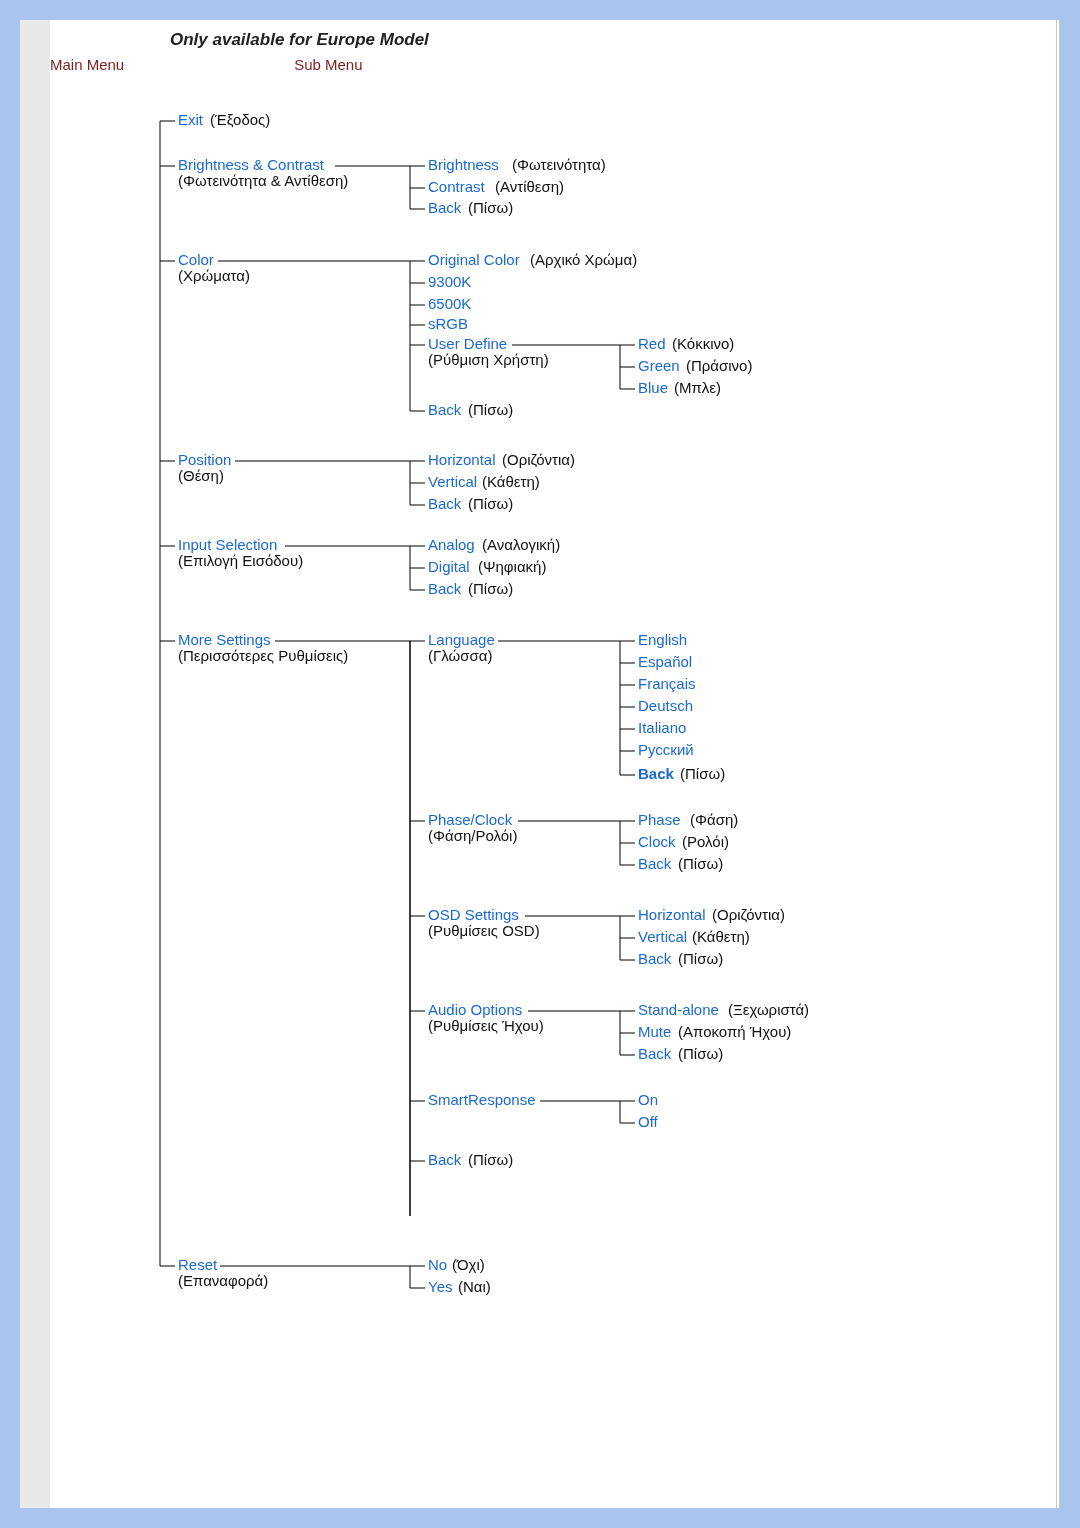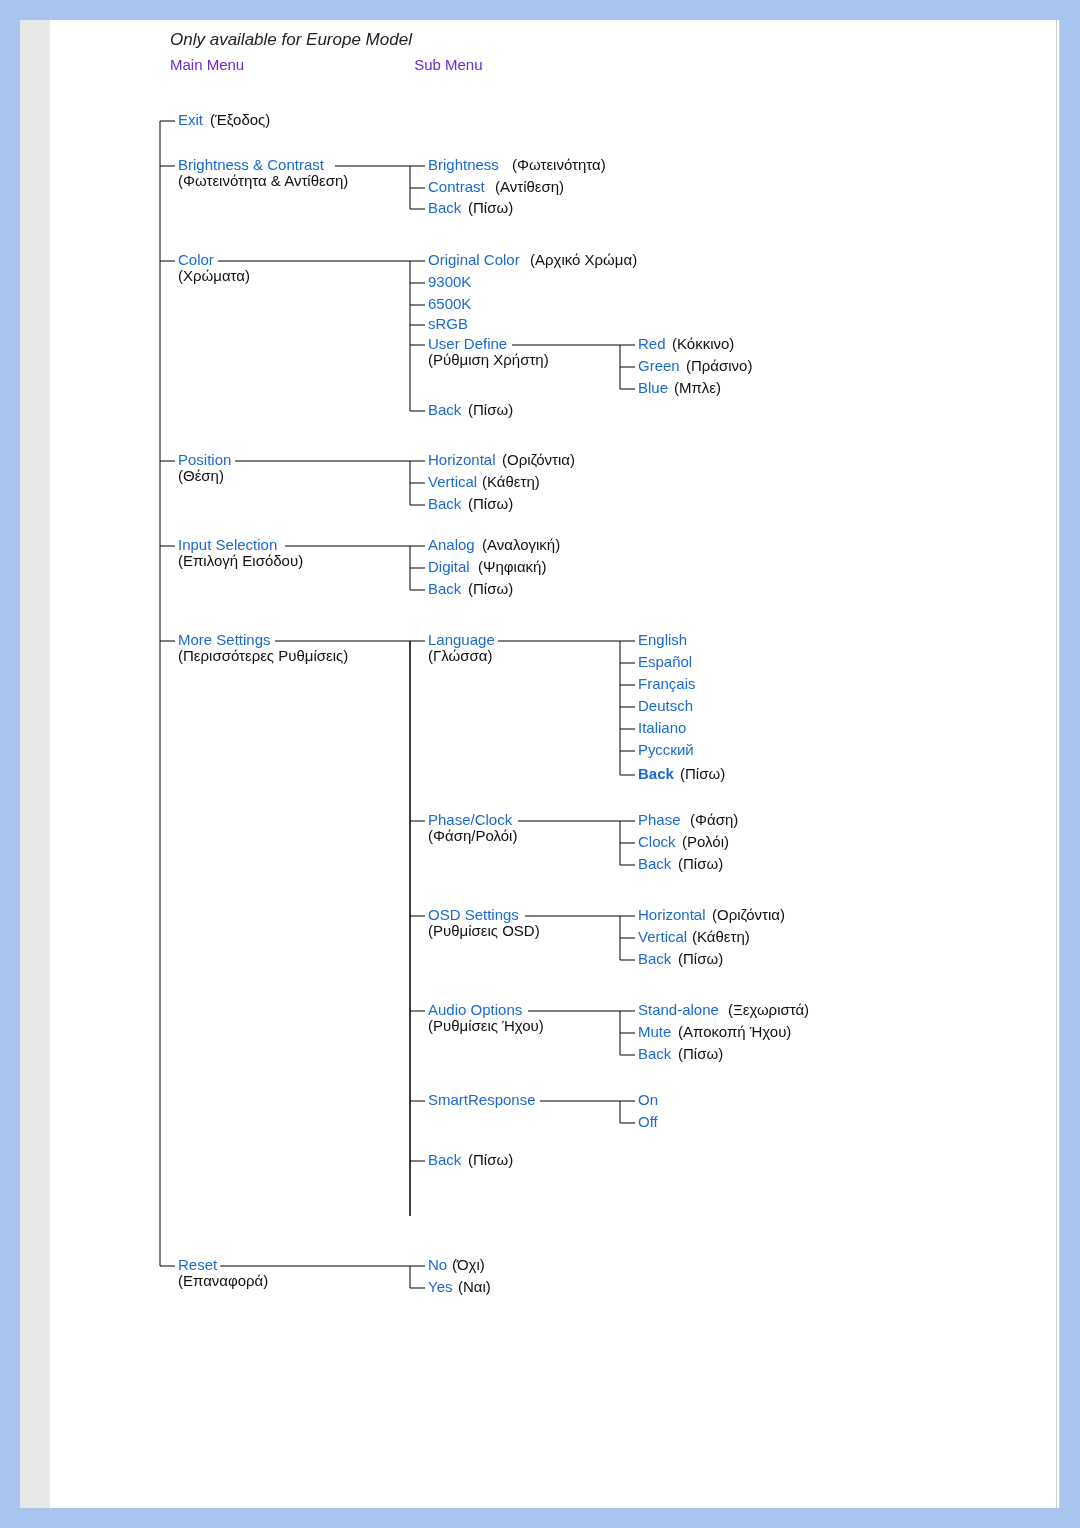--- a/index.html
+++ b/index.html
@@ -26,29 +26,28 @@
   .sidebar-shade {
     position: absolute;
     left: 0;
     top: 0;
     bottom: 0;
     width: 30px;
     background: #e8e8e8;
   }
   .title {
     font-style: italic;
-    font-weight: normal;
+    font-weight: bold;
     color: #222;
     font-size: 17px;
     margin-left: 120px;
     margin-bottom: 6px;
   }
   .headers {
-    margin-left: 120px;
-    color: #6d28d9;
+    color: #7f1d1d;
     font-size: 15px;
     margin-bottom: 28px;
   }
   .headers span:first-child { display:inline-block; width:240px; }
   svg.tree {
     display: block;
     margin-left: 100px;
   }
   .lbl { font-size: 15px; }
   .blue { fill: #1a6ad0; }

